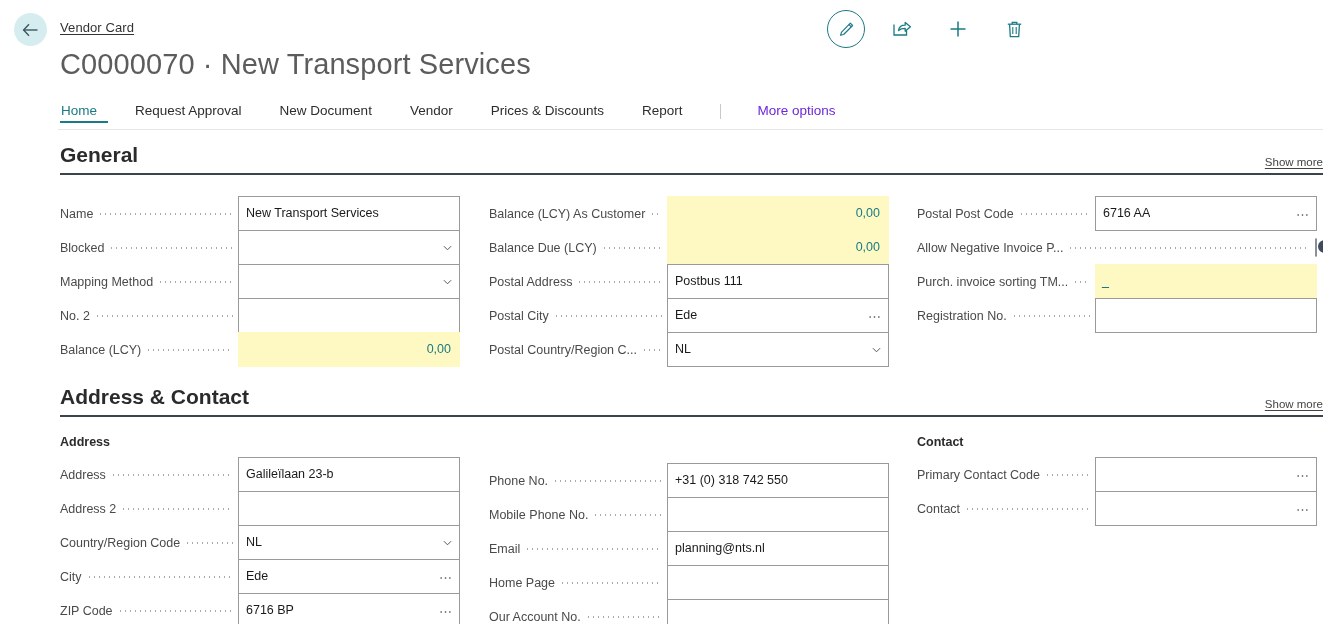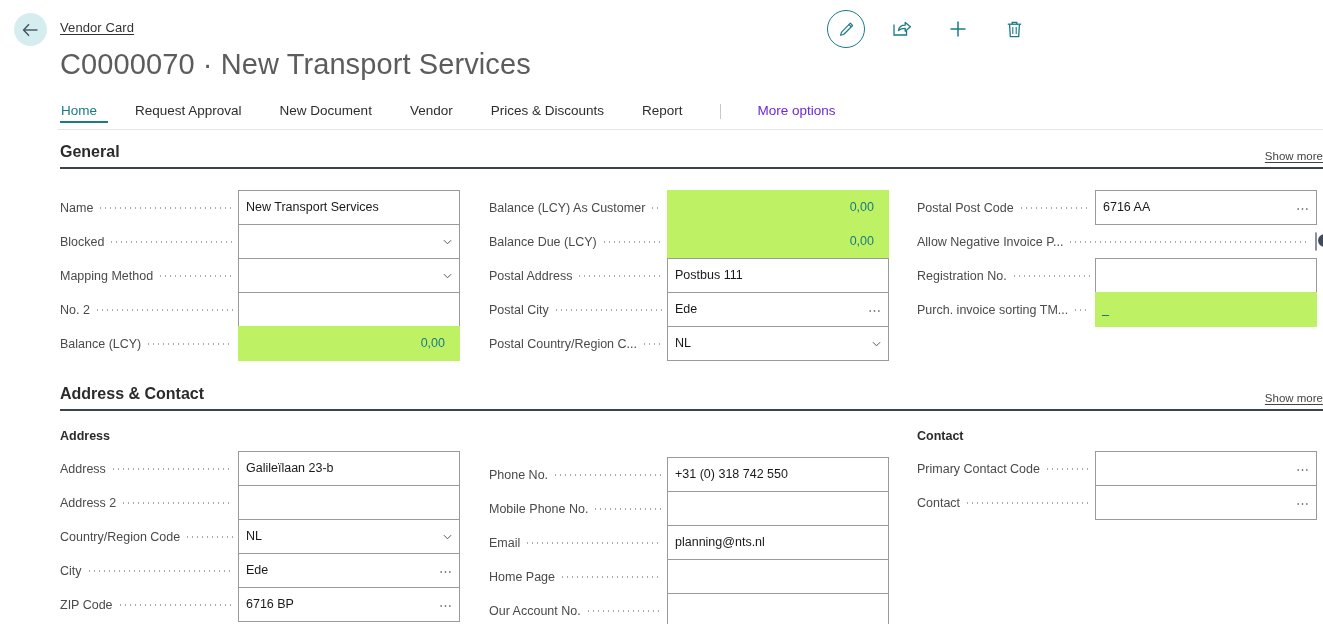--- a/index.html
+++ b/index.html
@@ -63,21 +63,21 @@
   .tabs-rule {
     position:absolute; left:58px; top:129px; width:1265px; height:1px; background:#e6e6e6;
   }
 
   
   .section { position:absolute; left:0; width:1323px; }
   .section-head {
     position:relative; margin-left:60px; width:1263px;
   }
   .section-title {
-    font-size: 16px; font-weight: 700; color:#2b2b2b; padding-bottom:6px;
+    font-size: 21px; font-weight: 700; color:#2b2b2b; padding-bottom:6px;
   }
   .section-rule { height:1.6px; background:#3b434b; width:100%; }
   .show-more {
     position:absolute; right:0; bottom:7px;
     font-size: 11.5px; color:#444; text-decoration: underline;
     text-underline-offset: 2px; cursor:pointer;
   }
 
   .subhead {
     font-size: 12.5px; font-weight: 700; color:#2b2b2b;
@@ -107,22 +107,22 @@
   .ctrl { flex: 0 0 auto; position:relative; }
 
   .inp {
     width: 222px; height: 35px;
     border: 1px solid #9a9a9a; background:#fff;
     font-size: 12.5px; color:#1a1a1a;
     padding: 0 7px; line-height: 25px;
     display:flex; align-items:center;
   }
   .inp.readonly {
-    border: none; background:#bef264; color:#1a7a85;
-    justify-content: flex-end; padding-right:15px;
+    border: none; background:#fef9c3; color:#1a7a85;
+    justify-content: flex-end; padding-right:9px;
   }
   .inp .val { white-space:nowrap; overflow:hidden; }
   .inp .assist {
     position:absolute; right:7px; top:50%; transform:translateY(-50%);
     color:#555; font-size:13px; letter-spacing:1px; line-height:1;
   }
   .inp .chev {
     position:absolute; right:8px; top:50%; transform:translateY(-50%);
     width:9px; height:9px; pointer-events:none;
   }
@@ -350,35 +350,35 @@
           <span class="lbl">Allow Negative Invoice P...</span>
           <span class="leader"></span>
           <span class="ctrl">
             <span class="toggle">
               <span class="knob"></span>
             </span>
           </span>
         </div>
 
         <div class="field">
-          <span class="lbl">Registration No.</span>
-          <span class="leader"></span>
-          <span class="ctrl">
-            <span class="inp">
-              <span class="val"></span>
-            </span>
-          </span>
-        </div>
-
-        <div class="field">
           <span class="lbl">Purch. invoice sorting TM...</span>
           <span class="leader"></span>
           <span class="ctrl">
             <span class="inp readonly" style="justify-content:flex-start; padding-left:7px;">
               <span class="drill">_</span>
+            </span>
+          </span>
+        </div>
+
+        <div class="field">
+          <span class="lbl">Registration No.</span>
+          <span class="leader"></span>
+          <span class="ctrl">
+            <span class="inp">
+              <span class="val"></span>
             </span>
           </span>
         </div>
       </div>
 
     </div>
   </div>
 
   <div class="section" style="top:385px;">
     <div class="section-head">

